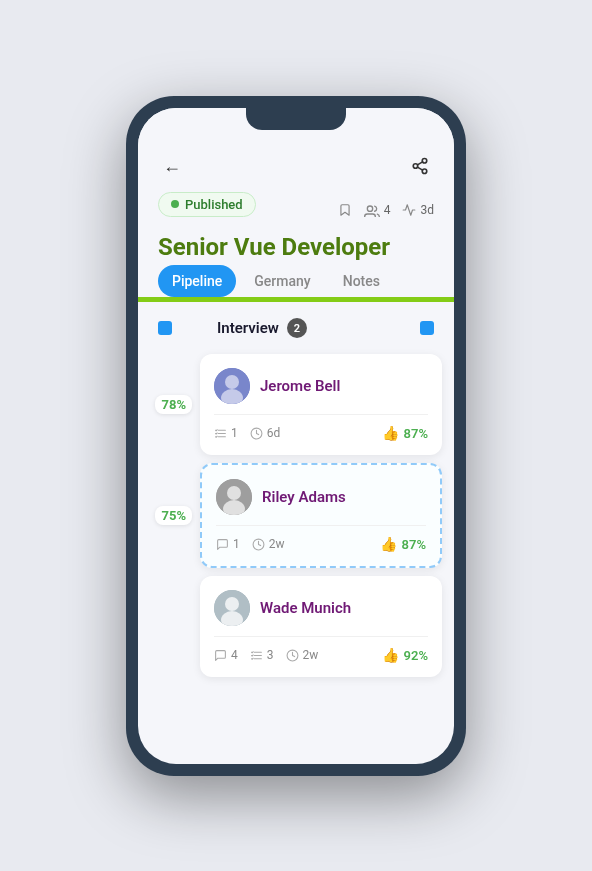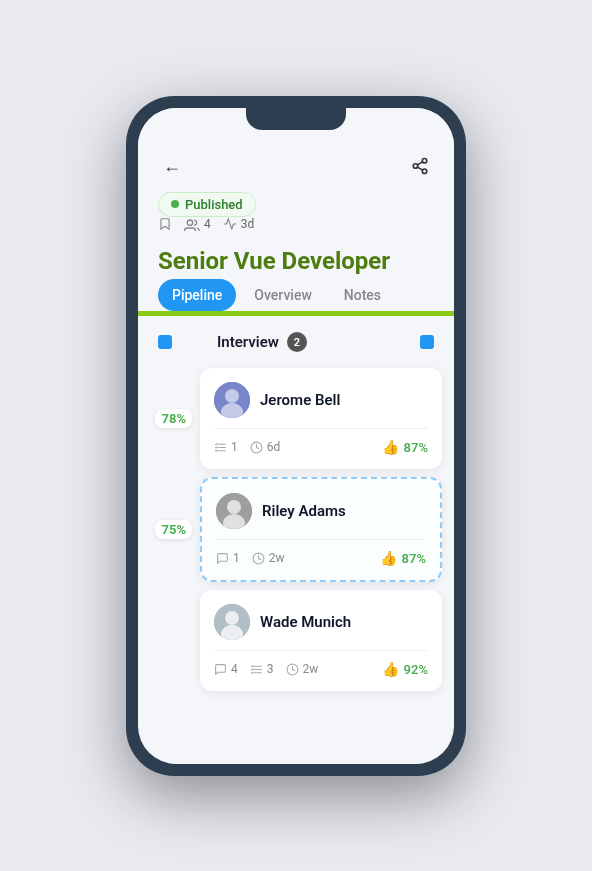--- a/index.html
+++ b/index.html
@@ -78,23 +78,22 @@
       align-items: center;
       justify-content: center;
       cursor: pointer;
       font-size: 16px;
       color: #333;
     }
 
     .status-bar {
       display: flex;
       justify-content: space-between;
-      align-items: flex-start;
+      align-items: flex-end;
       padding: 4px 20px 8px 20px;
-      flex-direction: column;
     }
 
     .status-badge {
       display: flex;
       align-items: center;
       gap: 6px;
       background: #f0faf0;
       border: 1px solid #c8ecc8;
       border-radius: 20px;
       padding: 4px 12px;
@@ -300,21 +299,21 @@
       align-items: center;
       justify-content: center;
       color: white;
       font-size: 14px;
       font-weight: 600;
     }
 
     .candidate-name {
       font-size: 15px;
       font-weight: 600;
-      color: #0f172a;
+      color: #701a75;
     }
 
     .divider {
       height: 1px;
       background: #f0f0f0;
       margin-bottom: 10px;
     }
 
     .card-meta {
       display: flex;
@@ -388,21 +387,21 @@
             </svg>
             <span>3d</span>
           </div>
         </div>
       </div>
 
       <div class="job-title">Senior Vue Developer</div>
 
       <div class="tabs-bar">
         <div class="tab-item active">Pipeline</div>
-        <div class="tab-item">Overview</div>
+        <div class="tab-item">Germany</div>
         <div class="tab-item">Notes</div>
       </div>
 
       <div class="pipeline-content">
 
         <div class="stage-header">
           <div class="stage-color-box"></div>
           <span class="stage-name">Interview</span>
           <div class="stage-count-badge">2</div>
           <div class="stage-right-box"></div>

